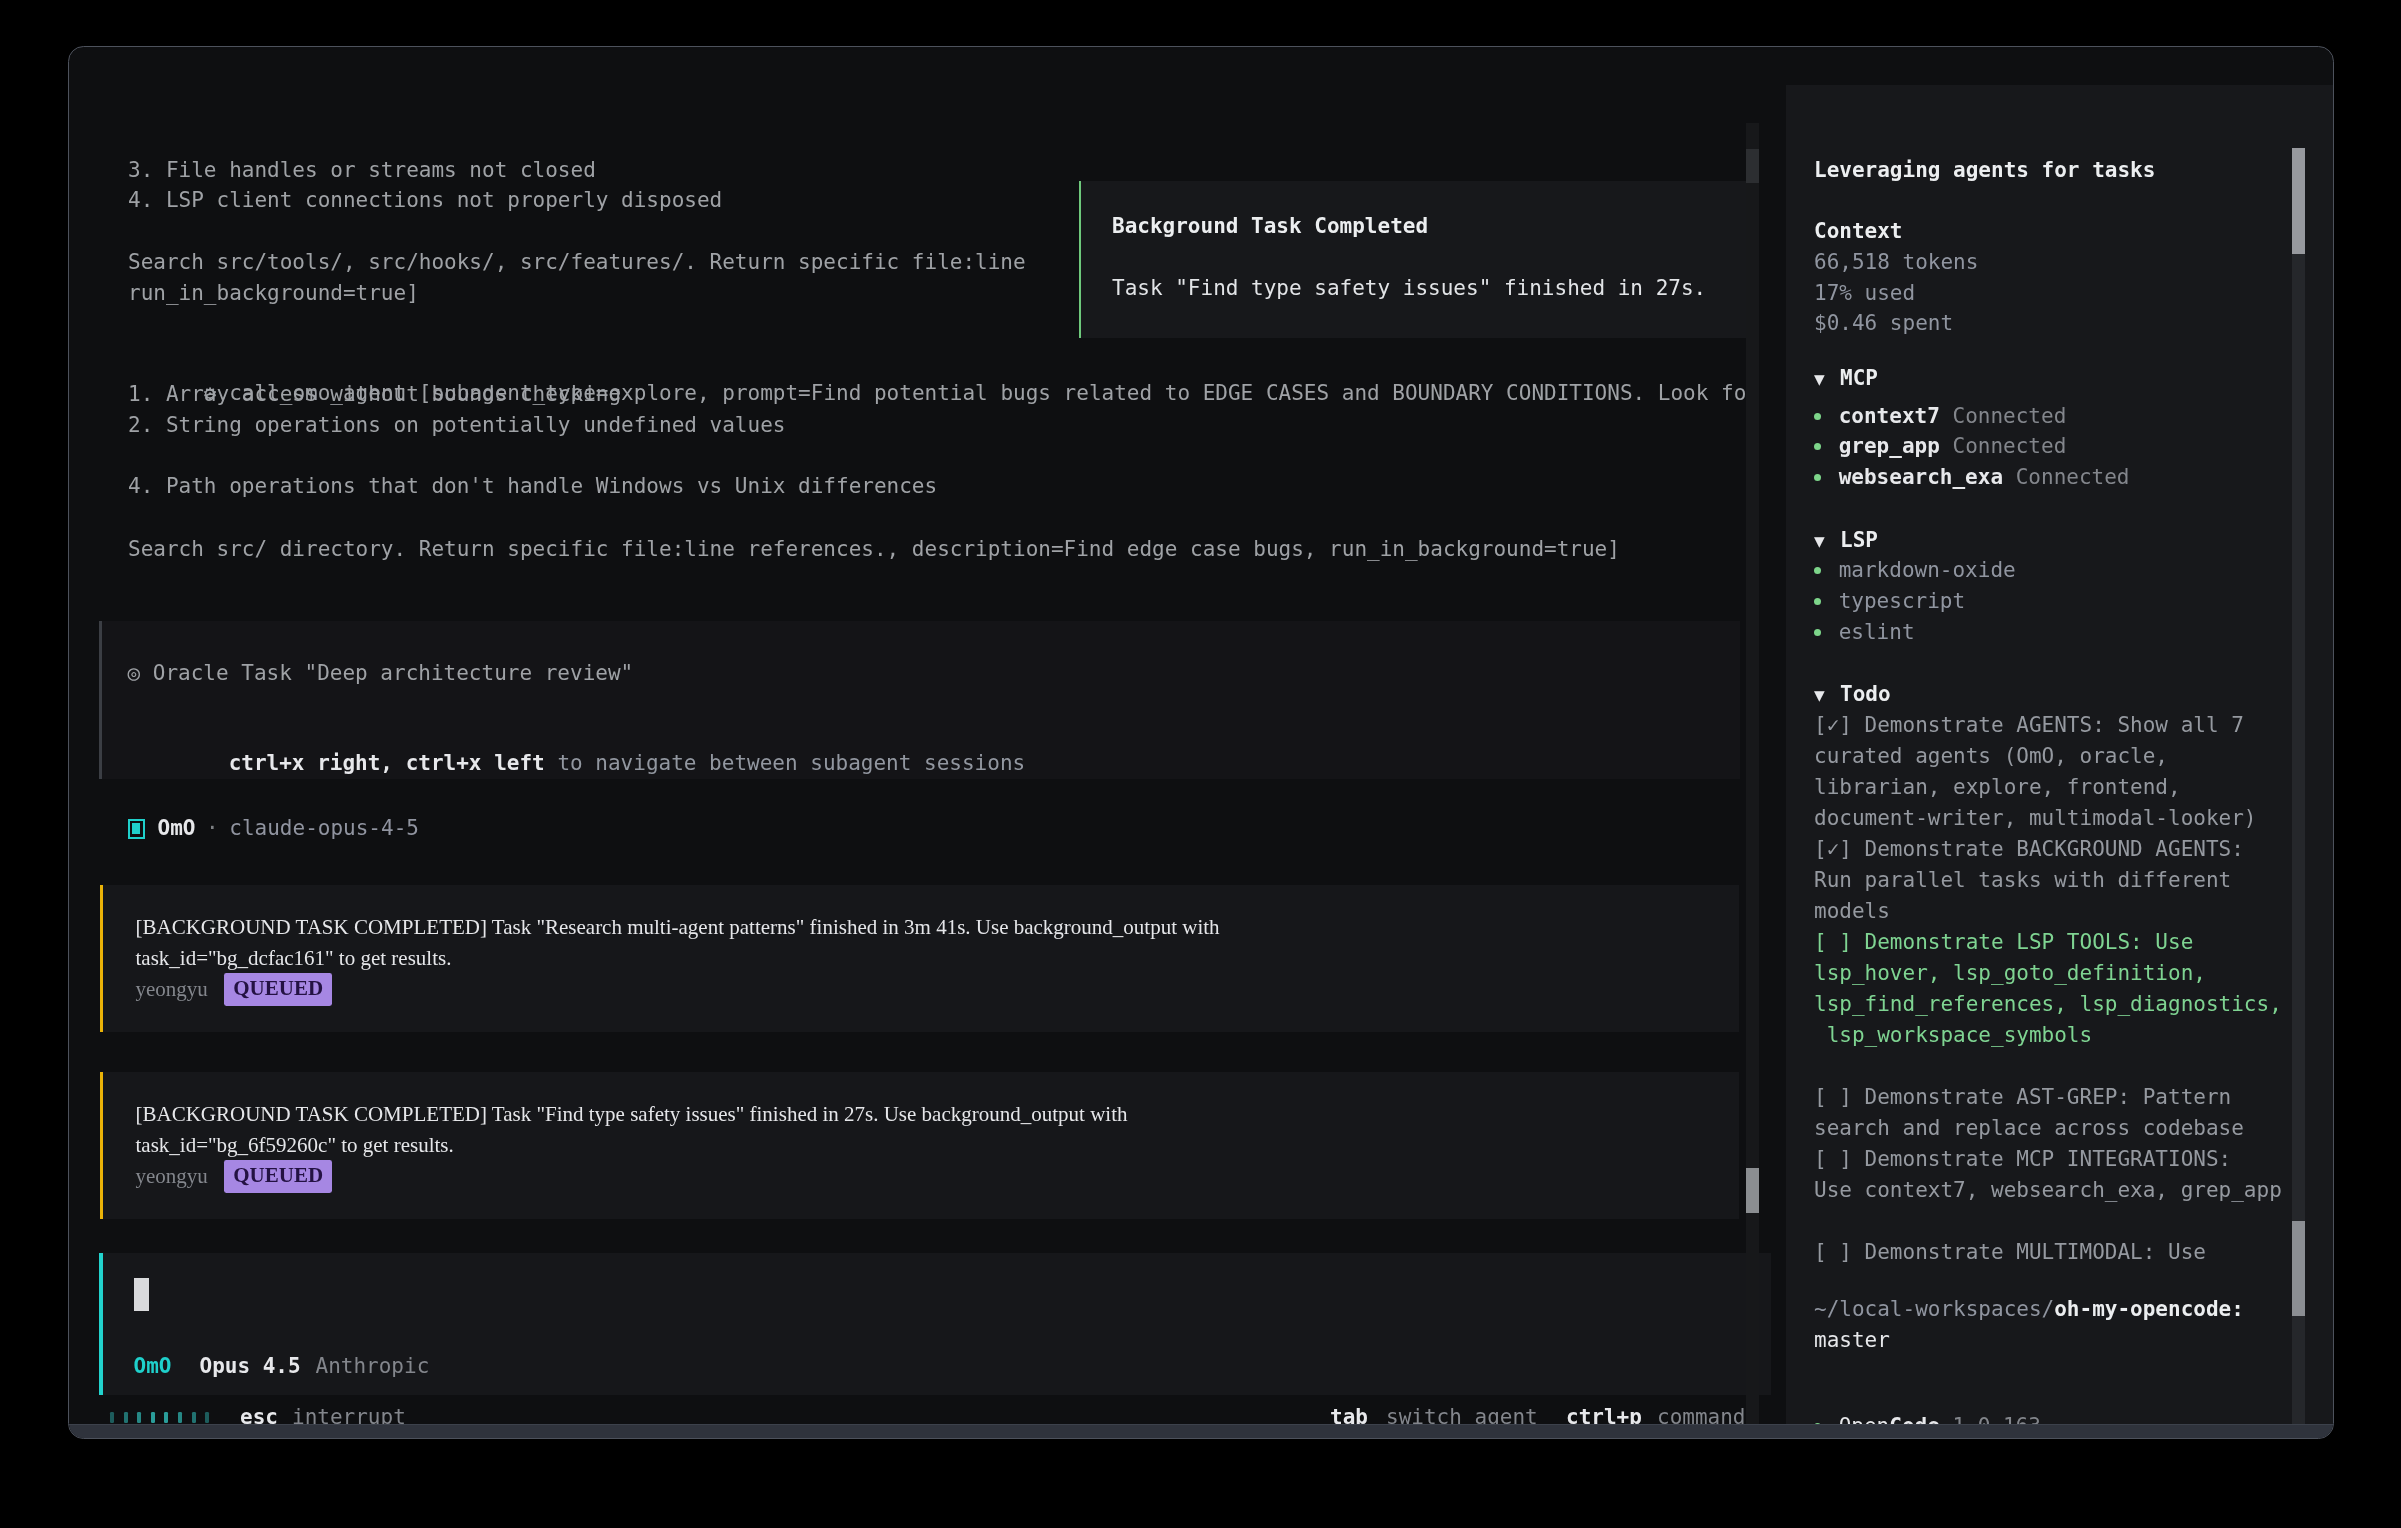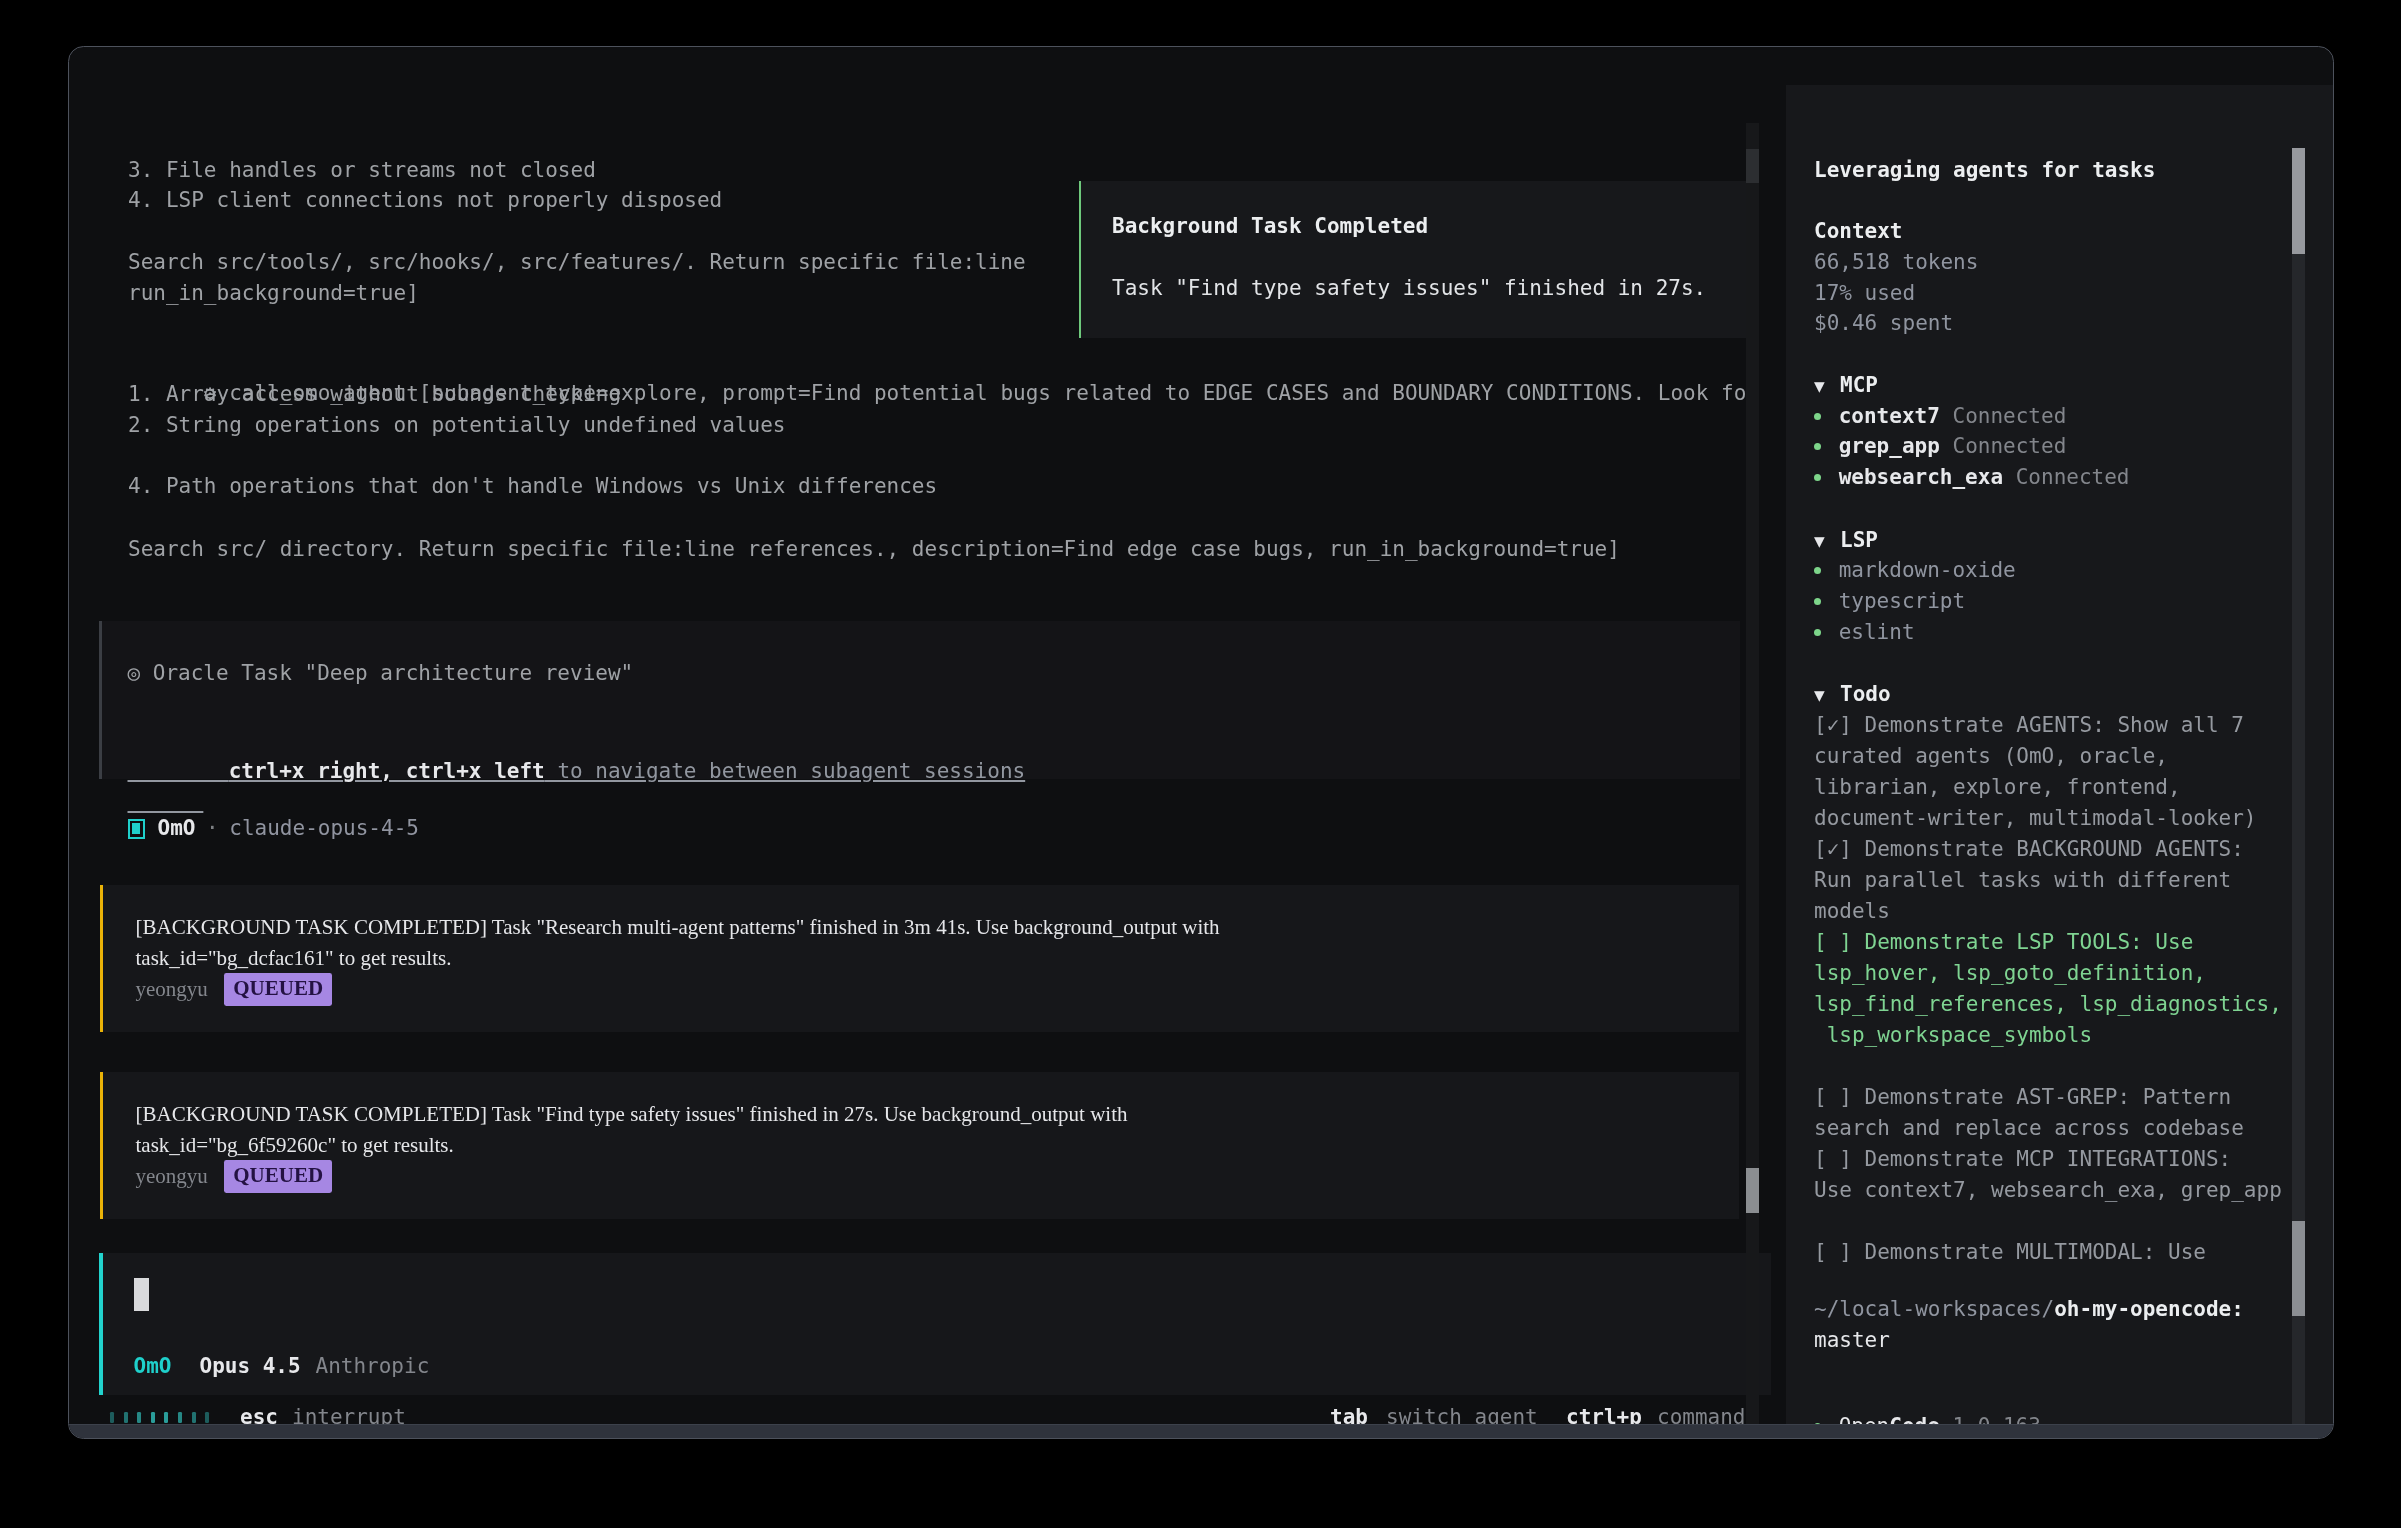--- a/index.html
+++ b/index.html
@@ -37,21 +37,21 @@
   }
   .notif .n-title { position:absolute; left:31px; top:29.5px; color:#eceef0; font-weight:bold; white-space:pre; }
   .notif .n-body  { position:absolute; left:31px; top:92px; color:#e2e4e7; white-space:pre; }
 
   
   .oracle {
     position:absolute; left:29.5px; top:536px; width:1641px; height:158px;
     background:#141417; border-left:3.5px solid #3b3e44;
   }
   .oracle .o-title { position:absolute; left:26px; top:37px; color:#9fa2a6; white-space:pre; }
-  .oracle .o-hint { position:absolute; left:26px; top:104px; white-space:pre; color:#9297a0;text-decoration:underline; }
+  .oracle .o-hint { position:absolute; left:26px; top:96px; white-space:pre; color:#9297a0; }
 
   
   .agent-head { position:absolute; left:59px; top:728px; height:31px; display:flex; align-items:center; }
   .check-icon { width:16.5px; height:20px; border:2.4px solid #1fd0cb; margin-right:13px; position:relative; }
   .check-icon::after { content:""; position:absolute; left:2.4px; top:2.4px; right:2.4px; bottom:2.4px; background:#1fd0cb; }
   .agent-head .a-name { color:#e7e8eb; font-weight:bold; }
   .agent-head .a-sep { color:#7d8084; margin:0 10.6px; }
   .agent-head .a-model { color:#9094a0; }
 
   
@@ -209,21 +209,21 @@
   </div>
 
   <div class="sidebar">
     <div class="sb-line sb-title" style="top:70px;">Leveraging agents for tasks</div>
 
     <div class="sb-line sb-head" style="top:131px;">Context</div>
     <div class="sb-line sb-gray" style="top:162px;">66,518 tokens</div>
     <div class="sb-line sb-gray" style="top:193px;">17% used</div>
     <div class="sb-line sb-gray" style="top:223px;">$0.46 spent</div>
 
-    <div class="sb-line" style="top:285px;"><span class="tri">▼</span><span class="sb-head">MCP</span></div>
+    <div class="sb-line" style="top:278px;"><span class="tri">▼</span><span class="sb-head">MCP</span></div>
     <div class="sb-line" style="top:316px;"><span class="bullet"></span><span class="item-name">context7</span><span class="sb-dim"> </span><span class="sb-dim">Connected</span></div>
     <div class="sb-line" style="top:346px;"><span class="bullet"></span><span class="item-name">grep_app</span><span class="sb-dim"> </span><span class="sb-dim">Connected</span></div>
     <div class="sb-line" style="top:377px;"><span class="bullet"></span><span class="item-name">websearch_exa</span><span class="sb-dim"> </span><span class="sb-dim">Connected</span></div>
 
     <div class="sb-line" style="top:440px;"><span class="tri">▼</span><span class="sb-head">LSP</span></div>
     <div class="sb-line" style="top:470px;"><span class="bullet"></span><span class="sb-gray">markdown-oxide</span></div>
     <div class="sb-line" style="top:501px;"><span class="bullet"></span><span class="sb-gray">typescript</span></div>
     <div class="sb-line" style="top:532px;"><span class="bullet"></span><span class="sb-gray">eslint</span></div>
 
     <div class="sb-line" style="top:594px;"><span class="tri">▼</span><span class="sb-head">Todo</span></div>

